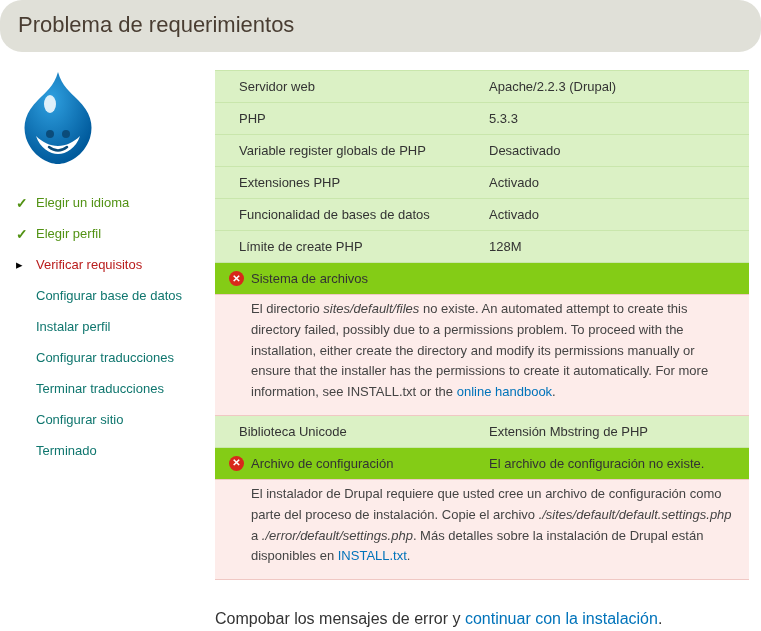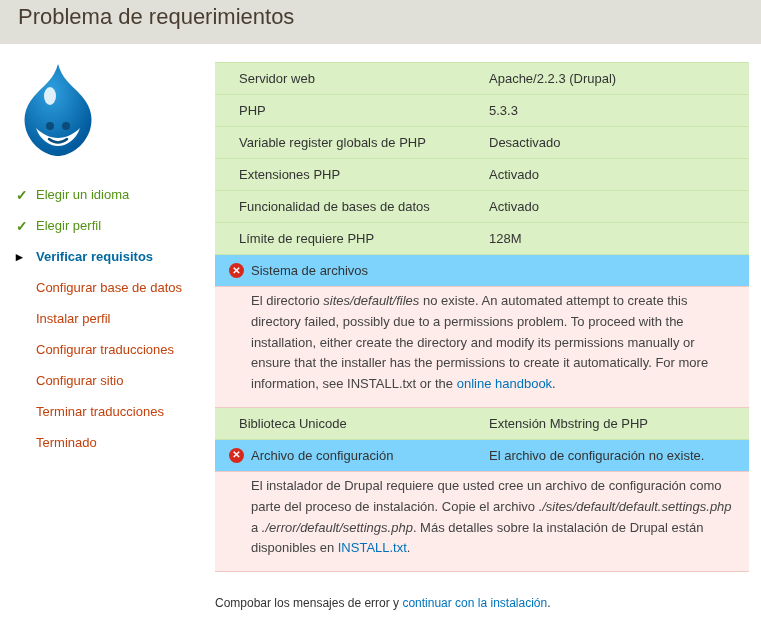--- a/index.html
+++ b/index.html
@@ -1,42 +1,42 @@
 <!DOCTYPE html>
 <html><head>
 <meta charset="utf-8">
 <style>
 * { box-sizing: border-box; margin: 0; padding: 0; }
 body { font-family: "Lucida Grande", Verdana, sans-serif; font-size: 13px; color: #333; background: #fff; width: 761px; }
-.header { background: #e0e0d8; padding: 4px 18px 14px; }
+.header { background: #e0e0d8; padding: 12px 18px 14px; border-radius: 22px; }
 .header h1 { font-size: 22px; color: #493d32; font-weight: normal; }
 .container { display: flex; padding: 18px 0 20px 10px; }
 .sidebar { width: 205px; flex-shrink: 0; }
 .logo { margin: 0 0 18px 6px; }
 .steps { list-style: none; }
-.steps li { padding: 8px 0 8px 26px; position: relative; color: #c2410c; font-size: 13px; }
+.steps li { padding: 8px 0 8px 26px; position: relative; color: #0f766e; font-size: 13px; }
 .steps li.done { color: #529214; }
 .steps li.done::before { content: "✓"; position: absolute; left: 6px; top: 8px; color: #529214; font-weight: bold; font-size: 14px; }
-.steps li.active { color: #0369a1; font-weight: bold; }
+.steps li.active { color: #b91c1c; font-weight: normal; }
 .steps li.active::before { content: "▸"; position: absolute; left: 6px; top: 8px; color: #000; font-size: 13px; }
 .main { flex: 1; padding-right: 12px; }
 table { width: 100%; border-collapse: collapse; padding-left: 48px; }
 tr.ok td { background: #dbf1c5; border-top: 1px solid #c9e6ac; border-bottom: 1px solid #c9e6ac; }
-tr.err td { background: #7dd3fc; border-top: 1px solid #f0c8c4; border-bottom: 1px solid #f0c8c4; }
+tr.err td { background: #84cc16; border-top: 1px solid #f0c8c4; border-bottom: 1px solid #f0c8c4; }
 tr.err-body td { background: #fdecea; border-bottom: 1px solid #f0c8c4; }
 td { padding: 8px 10px 8px 24px; vertical-align: top; font-size: 13px; color: #333; }
 td.label { width: 250px; }
 td.value { color: #333; }
 .err td.label { position: relative; padding-left: 36px; }
 .err-icon { position: absolute; left: 14px; top: 8px; width: 15px; height: 15px; border-radius: 50%; background: #d8281b; display: inline-flex; align-items: center; justify-content: center; }
 .err-icon::after { content: "✕"; color: #fff; font-size: 10px; font-weight: bold; line-height: 1; }
 .err-body td { padding: 4px 14px 12px 36px; line-height: 1.6; color: #444; }
 .err-body em, .err-body i { font-style: italic; }
 a { color: #0073ba; text-decoration: none; }
-.footer { margin-top: 24px; font-size: 12px; color: #333; }
+.footer { margin-top: 30px; font-size: 16px; color: #333; }
 </style>
 </head>
 <body>
 
 <div class="header">
   <h1>Problema de requerimientos</h1>
 </div>
 
 <div class="container">
   <div class="sidebar">
@@ -56,22 +56,22 @@
         <path d="M33 77 Q42 84 51 77" stroke="#0b4c7a" stroke-width="2.5" fill="none" stroke-linecap="round"></path>
       </svg>
     </div>
     <ul class="steps">
       <li class="done"><span>Elegir un idioma</span></li>
       <li class="done"><span>Elegir perfil</span></li>
       <li class="active"><span>Verificar requisitos</span></li>
       <li><span>Configurar base de datos</span></li>
       <li><span>Instalar perfil</span></li>
       <li><span>Configurar traducciones</span></li>
+      <li><span>Terminar traducciones</span></li>
       <li><span>Configurar sitio</span></li>
-      <li><span>Terminar traducciones</span></li>
       <li><span>Terminado</span></li>
     </ul>
   </div>
 
   <div class="main">
     <table>
       <tbody>
           <tr class="ok">
         <td class="label">Servidor web</td>
         <td class="value">Apache/2.2.3 (Drupal)</td>
@@ -86,21 +86,21 @@
       </tr>
       <tr class="ok">
         <td class="label">Extensiones PHP</td>
         <td class="value">Activado</td>
       </tr>
       <tr class="ok">
         <td class="label">Funcionalidad de bases de datos</td>
         <td class="value">Activado</td>
       </tr>
       <tr class="ok">
-        <td class="label">Límite de requiere PHP</td>
+        <td class="label">Límite de create PHP</td>
         <td class="value">128M</td>
       </tr>
 
       <tr class="err">
         <td class="label" colspan="2">
           <span class="err-icon"></span>
           <span>Sistema de archivos</span>
         </td>
       </tr>
       <tr class="err-body">

